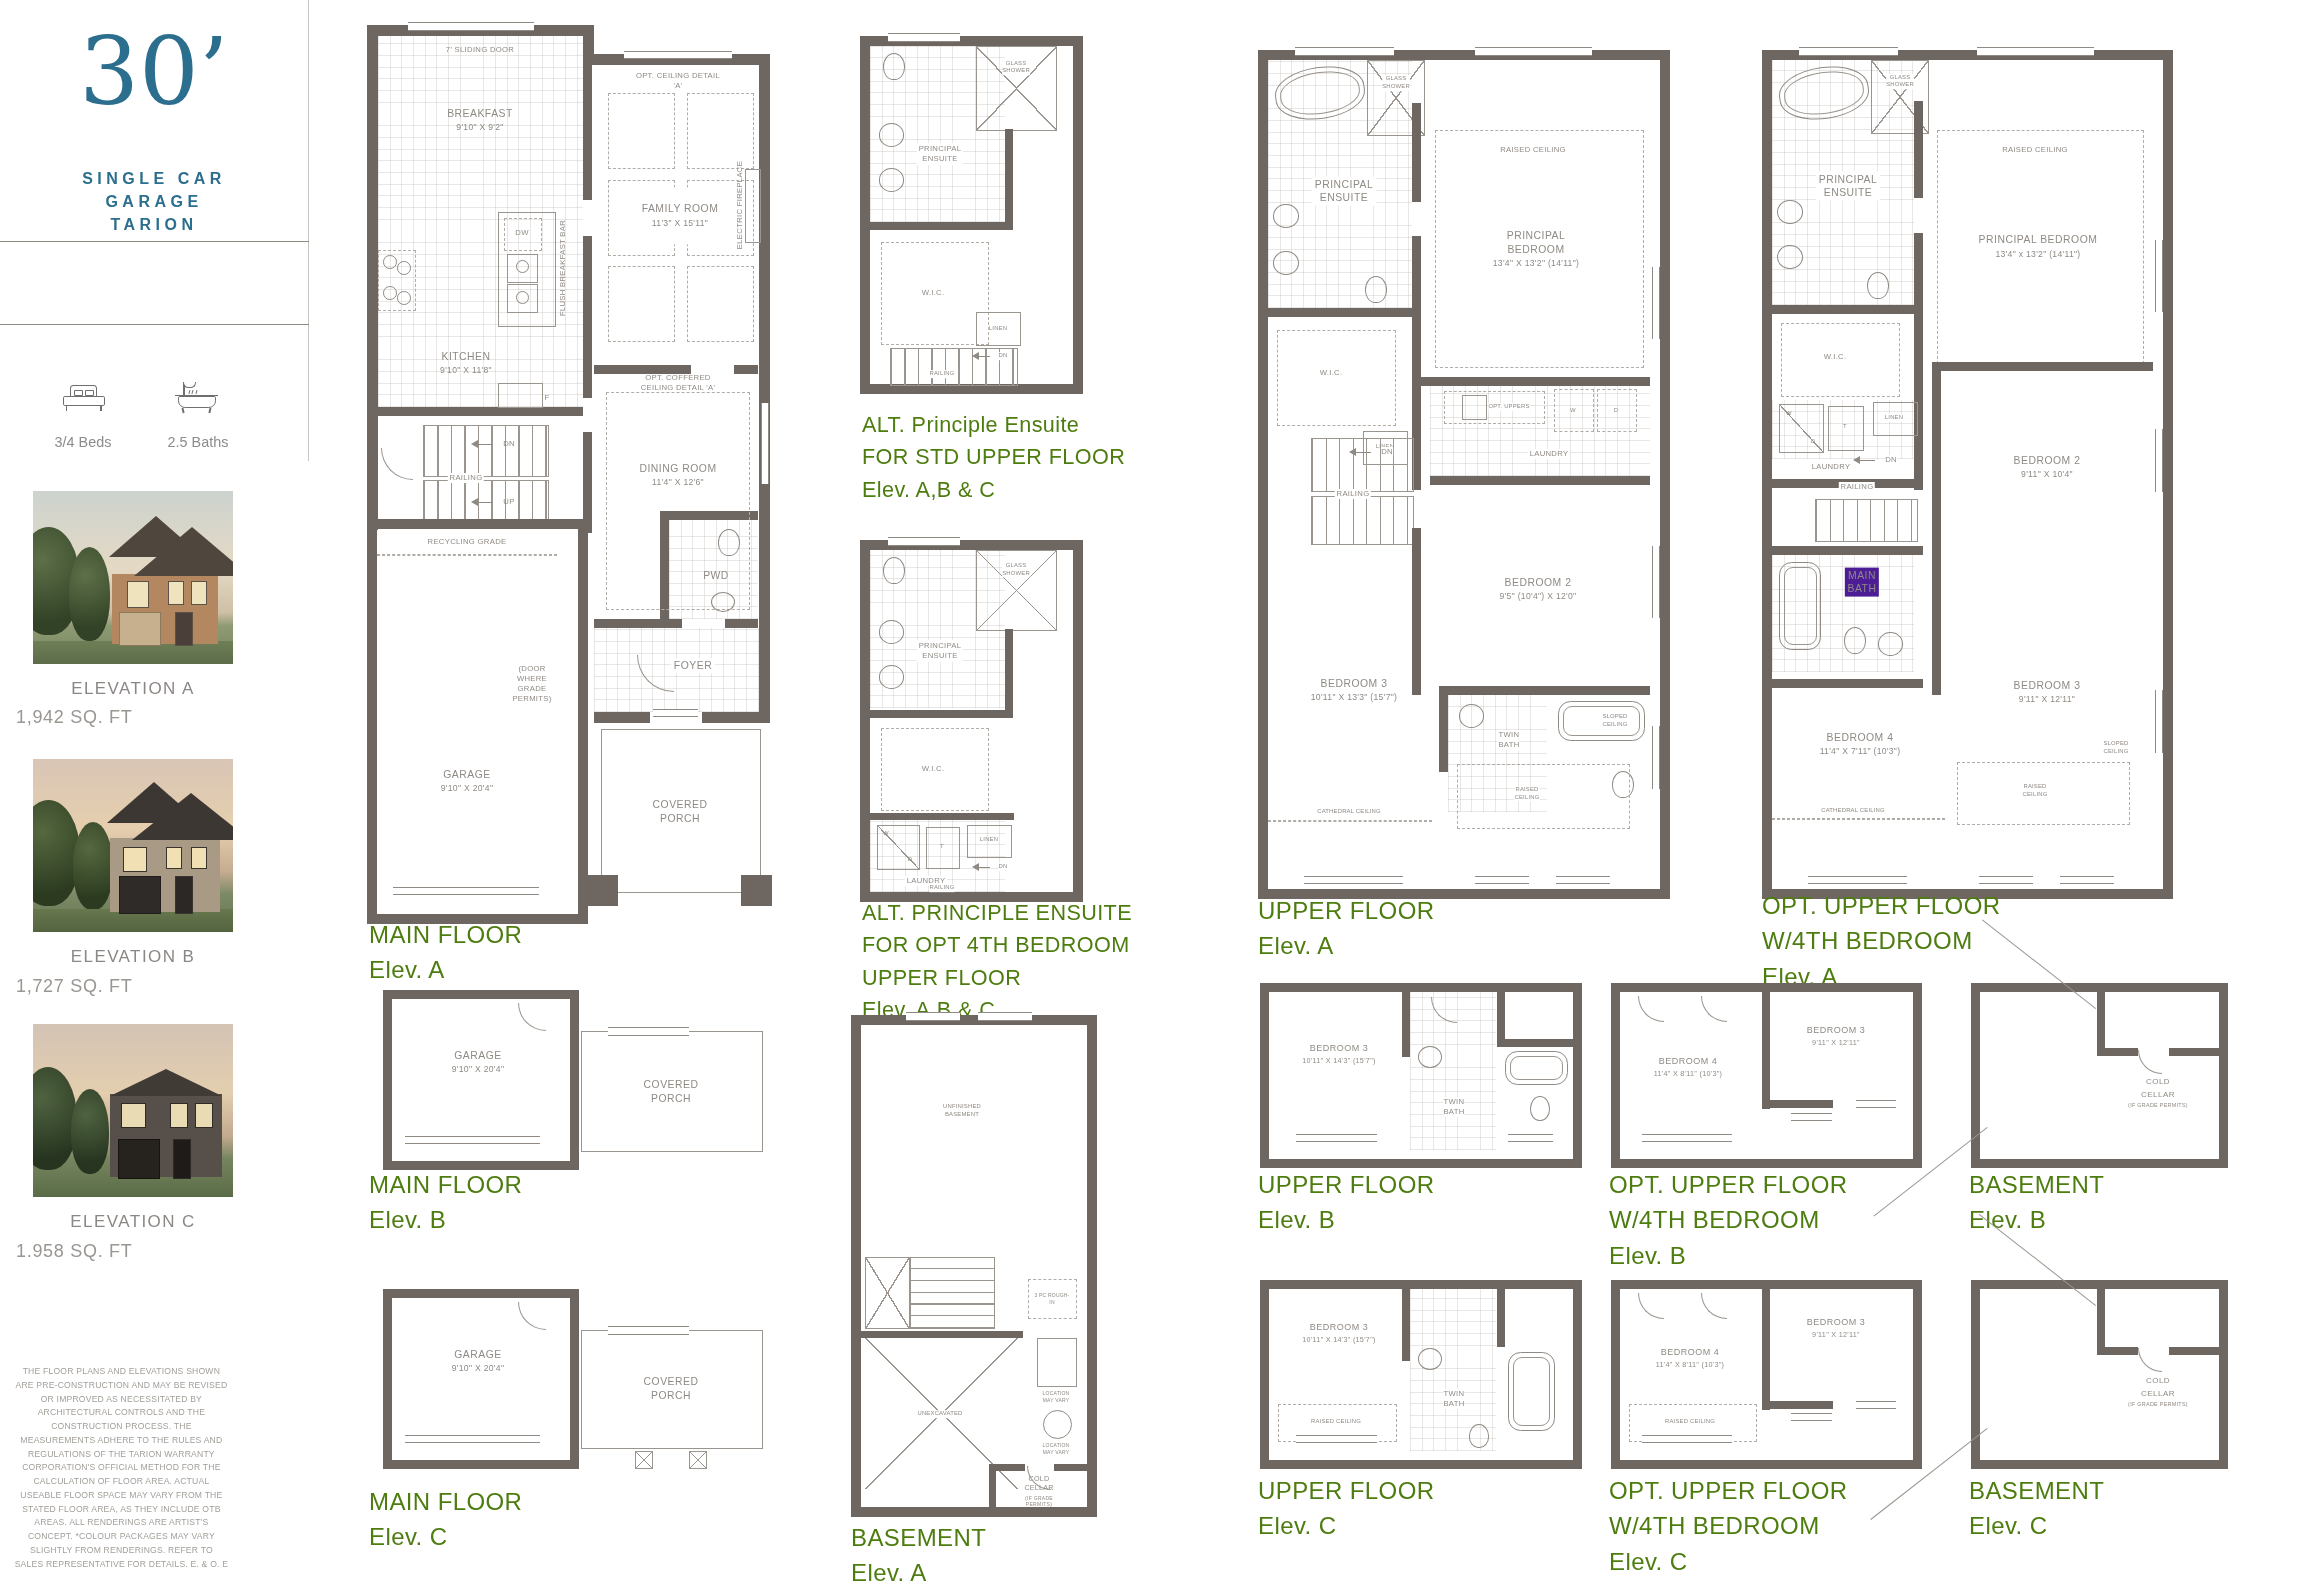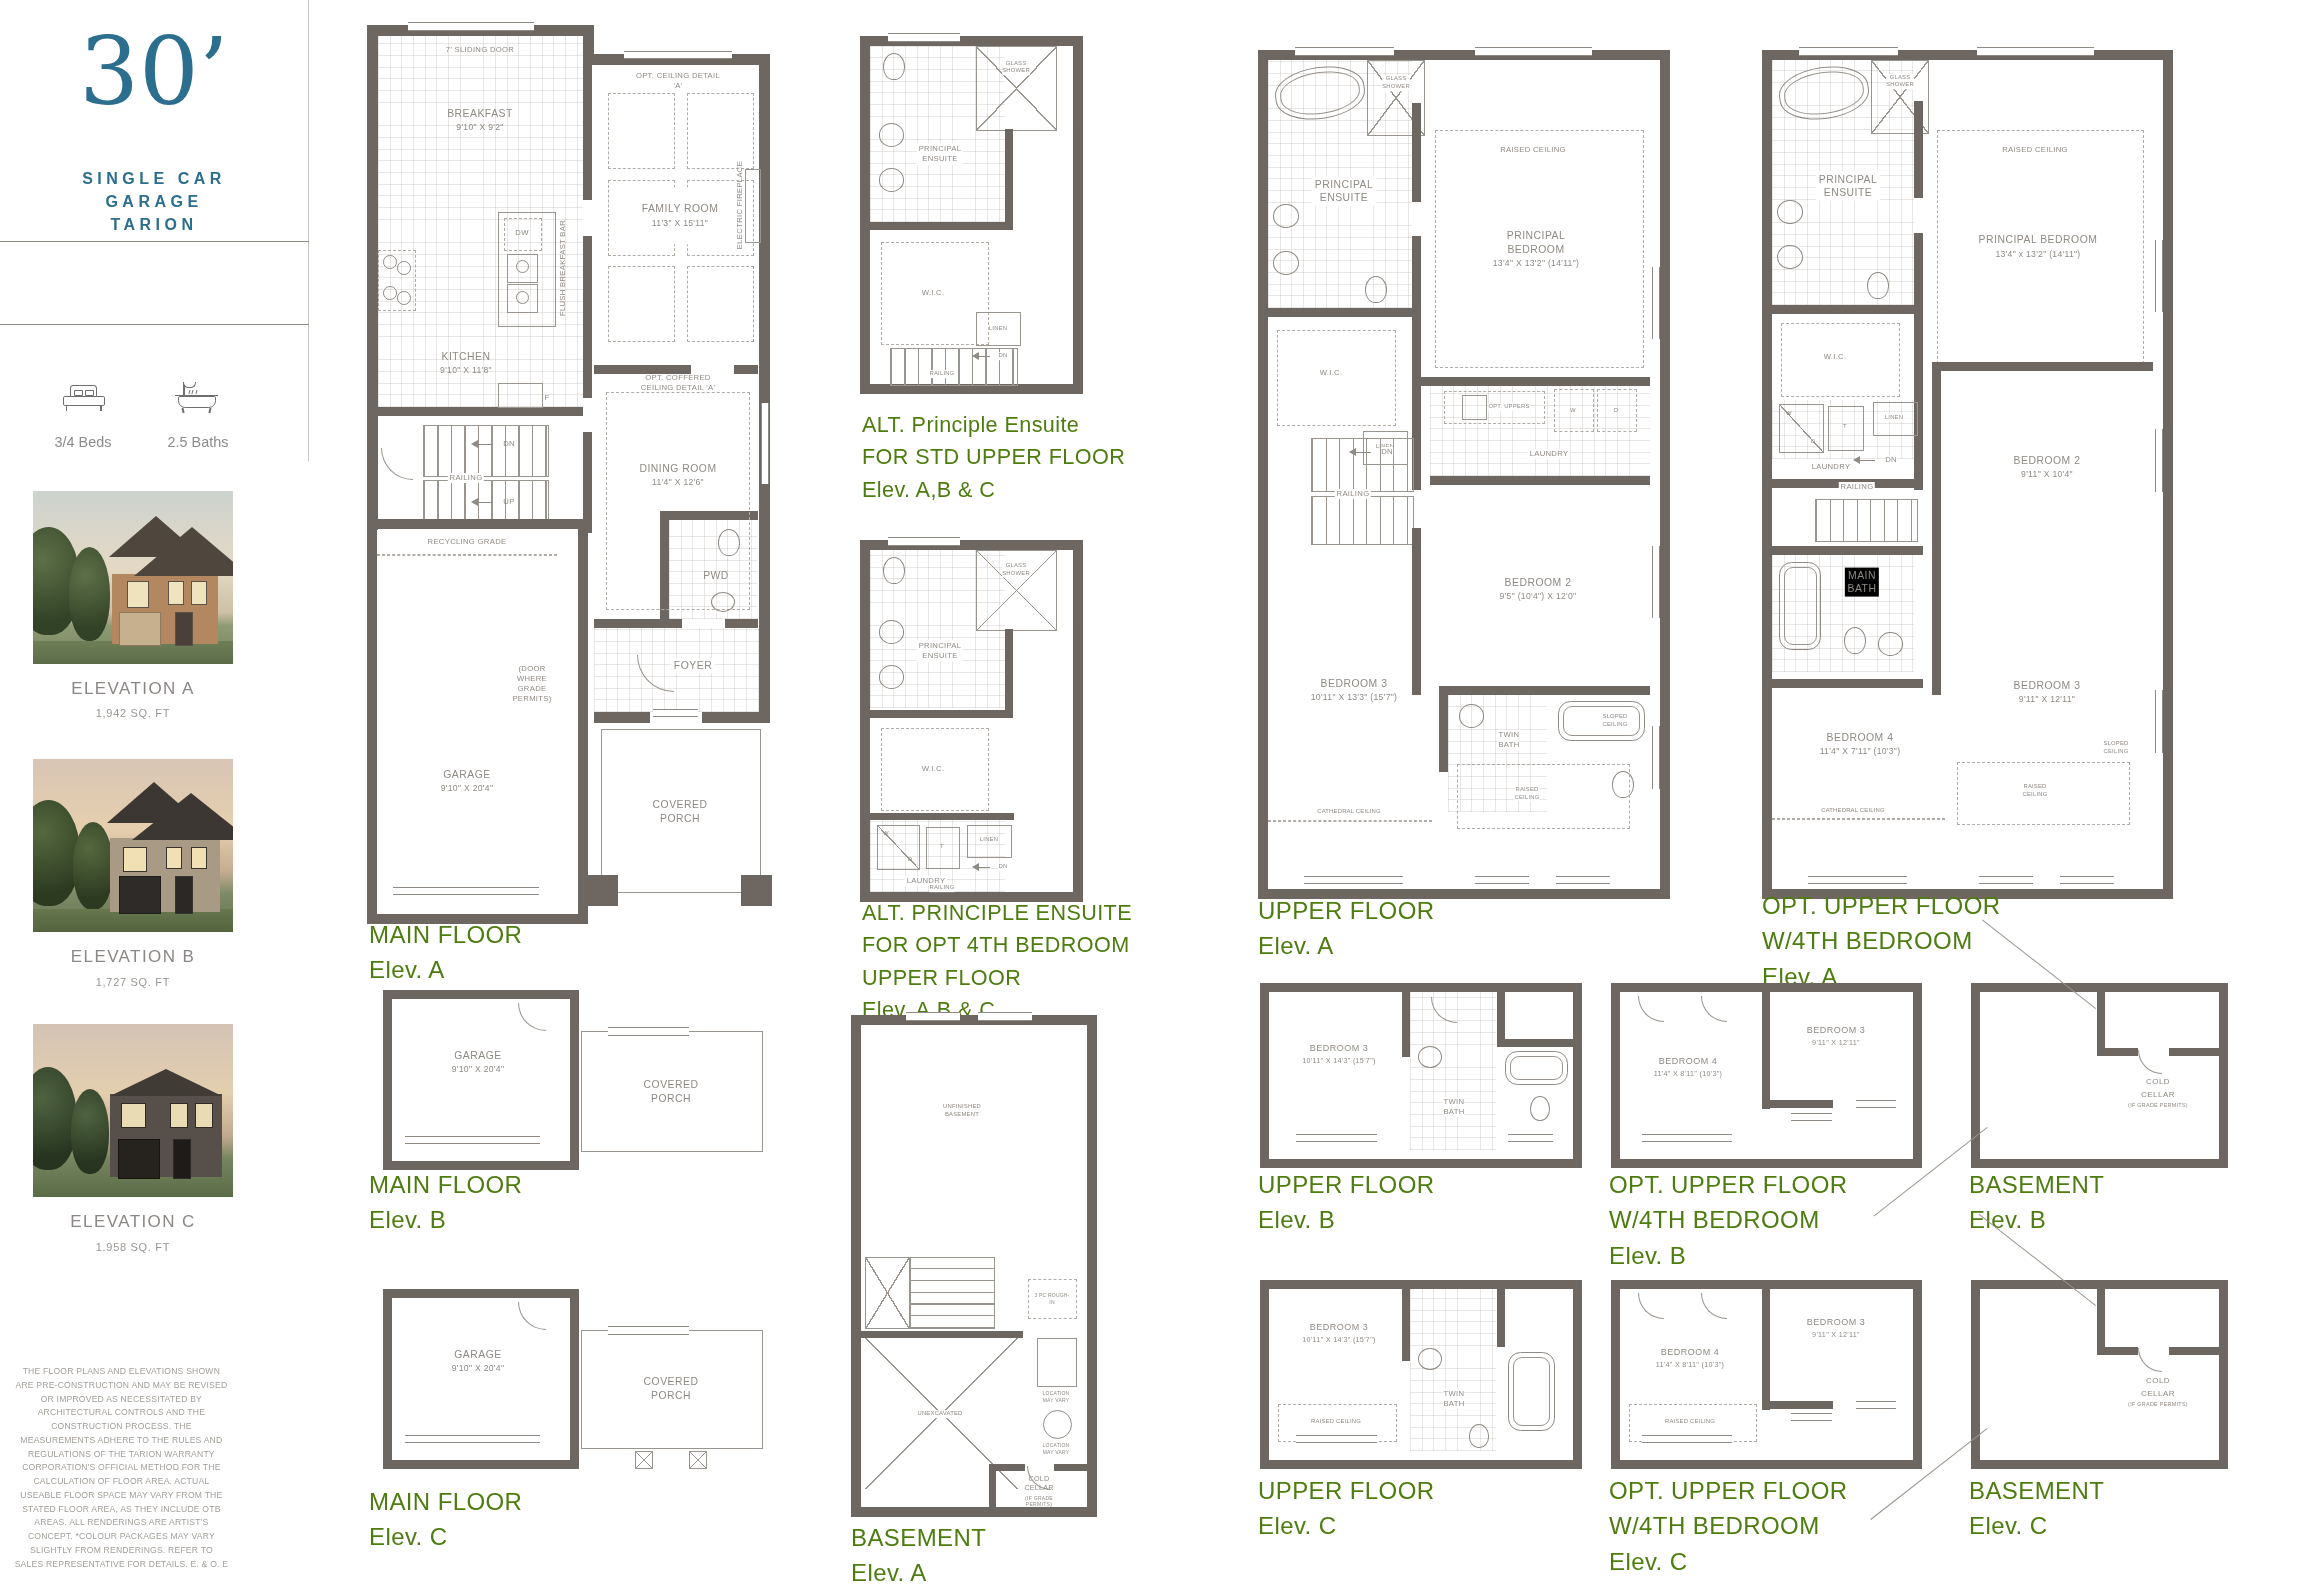--- a/index.html
+++ b/index.html
@@ -36,21 +36,21 @@
   .post{position:absolute;background:#6e6660;}
   .diag1{position:absolute;width:1.2px;background:#9a958e;transform-origin:top left;}
   
   .side-rule-v{position:absolute;left:308px;top:0;width:1.4px;height:461px;background:#c9c6c2;}
   .hline{position:absolute;left:0;width:309px;height:1.4px;background:#8f8a84;}
   .logo-num{position:absolute;left:0;top:25px;width:308px;text-align:center;font-family:"DejaVu Serif","Liberation Serif",serif;font-size:94px;color:#2b6e8d;line-height:1;}
   .logo-sub{position:absolute;left:0;top:167px;width:308px;text-align:center;color:#2b6e8d;font-size:16px;font-weight:bold;letter-spacing:4.5px;line-height:1.45;}
   .model{position:absolute;left:0;top:259px;width:308px;text-align:center;font-family:"DejaVu Serif","Liberation Serif",serif;font-size:47px;color:#6d6d6d;}
   .feat-label{position:absolute;color:#8c8c8c;font-size:14.4px;text-align:center;width:108px;transform:translateX(-50%);}
   .elev-name{position:absolute;color:#8b8785;font-size:17px;letter-spacing:1.4px;width:234px;text-align:center;transform:translateX(-50%);}
-  .elev-sqft{position:absolute;color:#9a9692;font-size:11px;letter-spacing:0.7px;width:234px;text-align:center;transform:translateX(-50%);}
+  .elev-sqft{position:absolute;color:#9a9692;font-size:18px;letter-spacing:0.7px;width:234px;text-align:left;transform:translateX(-50%);}
   .disclaimer{position:absolute;left:14.4px;top:1365px;width:214px;color:#a29e99;font-size:8.6px;line-height:1.6;text-align:center;letter-spacing:0.2px;}
   
   .ic{position:absolute;}
   .ic div{position:absolute;}
   .bi-head{left:7.2px;top:0;width:25px;height:10.8px;border:1.8px solid #6f6f6f;border-bottom:none;border-radius:3.6px 3.6px 0 0;}
   .bi-p1{left:10.8px;top:4.5px;width:7.2px;height:4.5px;border:1.4px solid #6f6f6f;border-radius:0.9px;background:#fff;}
   .bi-p2{left:21.6px;top:4.5px;width:7.2px;height:4.5px;border:1.4px solid #6f6f6f;border-radius:0.9px;background:#fff;}
   .bi-body{left:0;top:10.8px;width:40px;height:8px;border:1.8px solid #6f6f6f;border-radius:1.8px;background:#fff;}
   .bi-l1{left:2.7px;top:21px;width:1.8px;height:5.4px;background:#6f6f6f;}
   .bi-l2{left:37px;top:21px;width:1.8px;height:5.4px;background:#6f6f6f;}
@@ -526,21 +526,21 @@
     <div class="stv" style="left:43px;top:378px;width:0;height:0;border:none;"></div>
     <div class="stv" style="left:43px;top:439px;width:101px;height:41px;"></div>
     <div class="arr" style="left:83px;top:400px;width:20px;"></div>
     <div class="lbl tiny" style="left:119px;top:400px;background:#fff;">DN</div>
     <div class="lbl tiny" style="left:85px;top:427px;background:#fff;padding:0 1.8px;">RAILING</div>
     <div class="w" style="left:160px;top:311px;width:9px;height:162px;"></div>
 
     <div class="w" style="left:0;top:486px;width:151px;height:9px;"></div>
     <div class="zone tile" style="left:0;top:495px;width:142px;height:117px;"></div>
     <div class="tub" style="left:7.2px;top:502px;width:40px;height:86px;"></div>
-    <div class="lbl" style="left:90px;top:522px;background:#000000;padding:0.9px 2.7px;">MAIN
+    <div class="lbl" style="left:90px;top:522px;background:#4c1d95;padding:0.9px 2.7px;">MAIN
 BATH</div>
     <div class="wc" style="left:72px;top:567px;width:20px;height:25px;"></div>
     <div class="snk" style="left:106px;top:572px;width:23.4px;height:21.6px;"></div>
     <div class="w" style="left:0;top:619px;width:151px;height:9px;"></div>
 
     <div class="w" style="left:160px;top:473px;width:9px;height:162px;"></div>
     <div class="lbl" style="left:275px;top:632px;">
       <span>BEDROOM 3</span><span class="dim">9'11" X 12'11"</span>
     </div>
 

